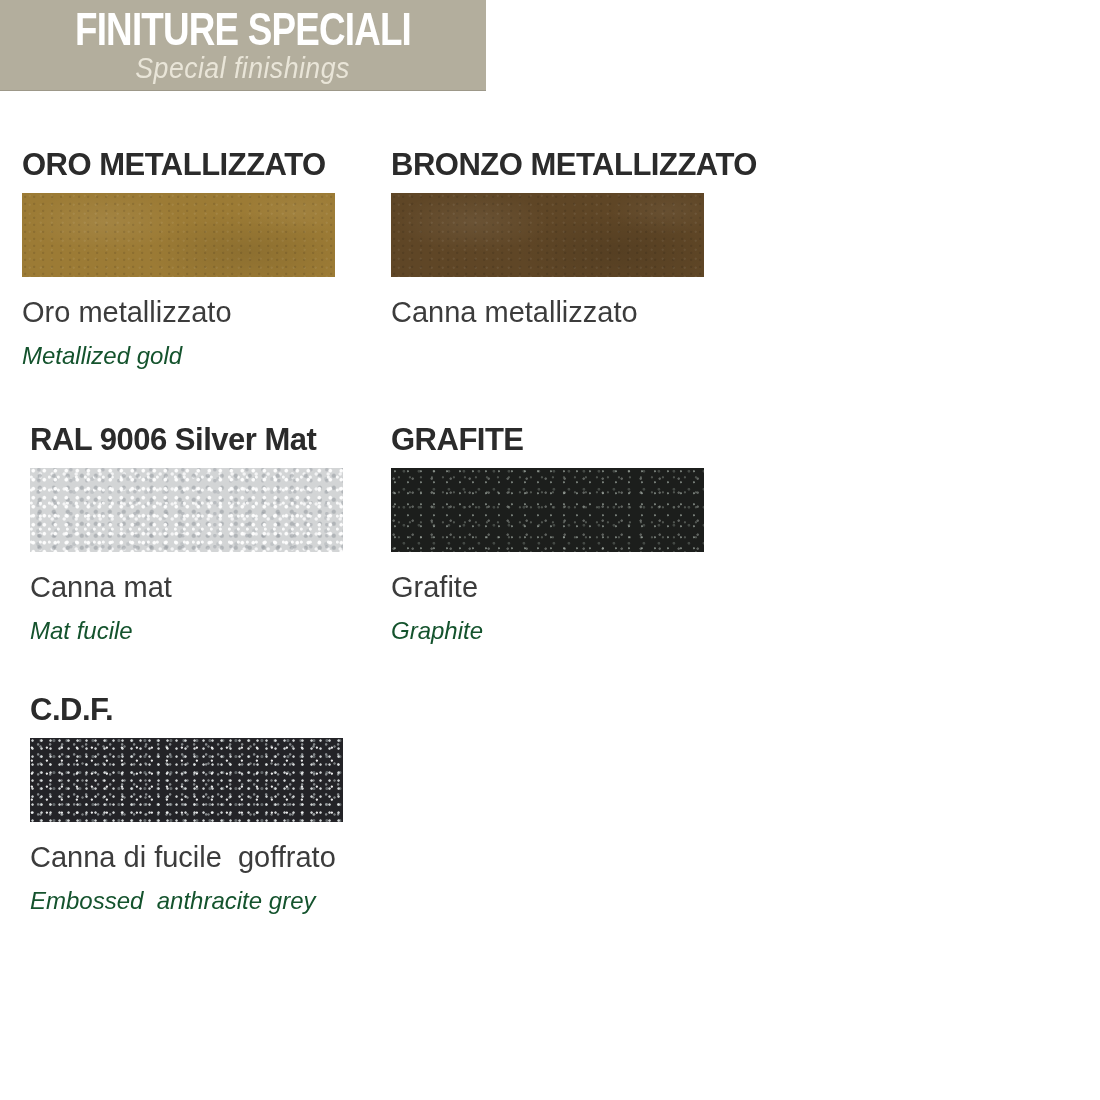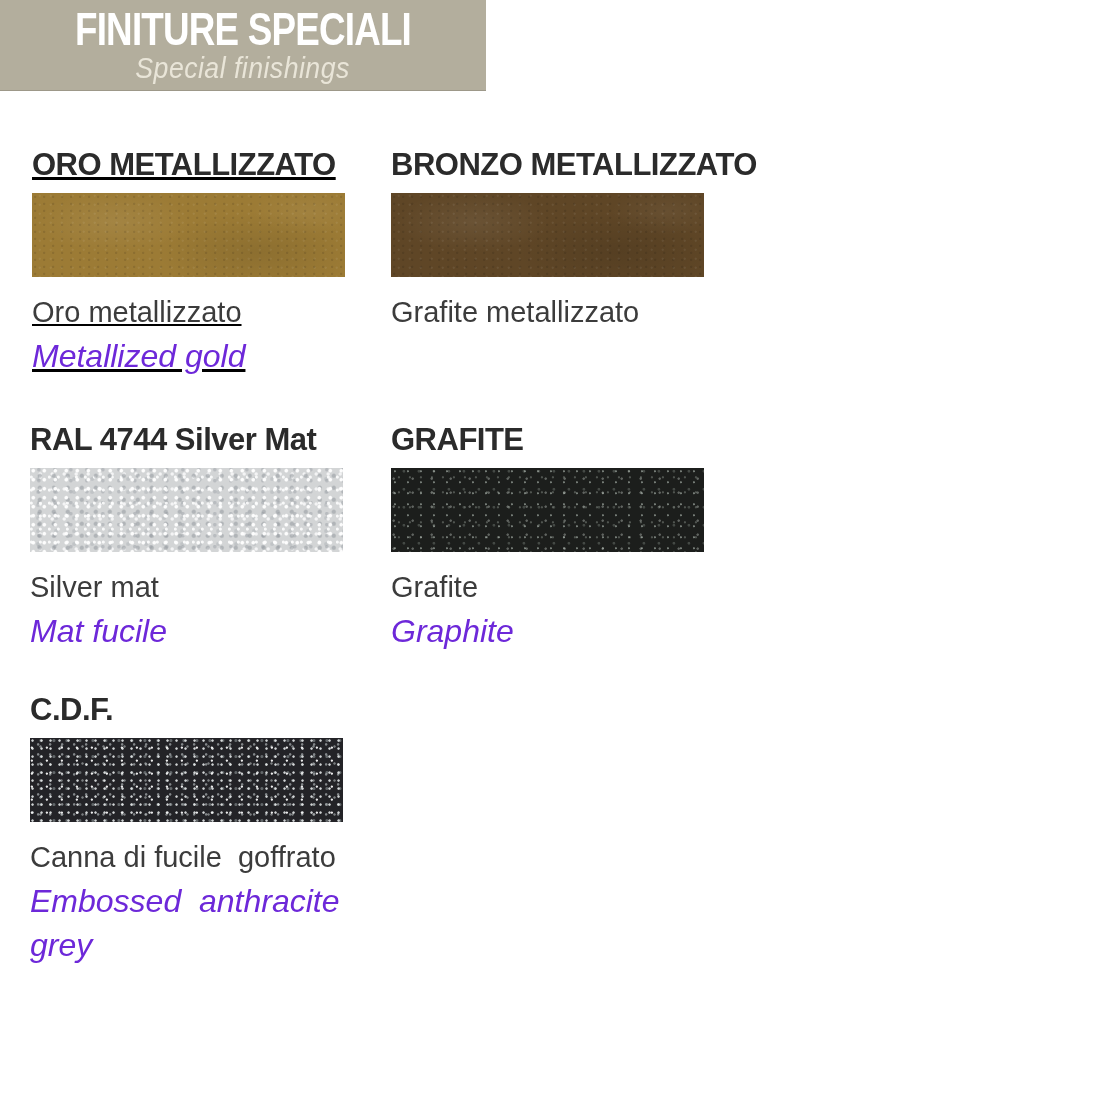--- a/index.html
+++ b/index.html
@@ -62,29 +62,29 @@
     height: 84px;
   }
   .card-label-it {
     margin-top: 13px;
     font-size: 29px;
     line-height: 44px;
     color: #3c3c3c;
     white-space: pre-wrap;
   }
   .card-label-en {
-    font-size: 32px;
+    font-size: 24px;
     line-height: 44px;
     font-style: italic;
-    color: #6d28d9;
+    color: #14532d;
     white-space: pre-wrap;
   }
 
   
-  .pos-oro     { left: 32px;  top: 146px; text-decoration: underline; }
+  .pos-oro     { left: 22px;  top: 146px; }
   .pos-bronzo  { left: 391px; top: 146px; }
   .pos-silver  { left: 30px;  top: 421px; }
   .pos-grafite { left: 391px; top: 421px; }
   .pos-cdf     { left: 30px;  top: 691px; }
 
   
   .tex-metallic {
     background-image:
       radial-gradient(110px 44px at 26% 34%, rgba(255,255,255,0.07), transparent 70%),
       radial-gradient(140px 56px at 72% 70%, rgba(0,0,0,0.10), transparent 72%),
@@ -134,27 +134,27 @@
   <div class="card pos-oro">
     <div class="card-heading">ORO METALLIZZATO</div>
     <div class="swatch tex-metallic" style="background-color: rgb(156, 123, 53);"></div>
     <div class="card-label-it">Oro metallizzato</div>
     <div class="card-label-en">Metallized gold</div>
   </div>
 
   <div class="card pos-bronzo">
     <div class="card-heading">BRONZO METALLIZZATO</div>
     <div class="swatch tex-metallic" style="background-color: rgb(95, 70, 38);"></div>
-    <div class="card-label-it">Grafite metallizzato</div>
+    <div class="card-label-it">Canna metallizzato</div>
   </div>
 
   <div class="card pos-silver">
-    <div class="card-heading">RAL 4744 Silver Mat</div>
+    <div class="card-heading">RAL 9006 Silver Mat</div>
     <div class="swatch tex-stucco" style="background-color: rgb(211, 213, 214);"></div>
-    <div class="card-label-it">Silver mat</div>
+    <div class="card-label-it">Canna mat</div>
     <div class="card-label-en">Mat fucile</div>
   </div>
 
   <div class="card pos-cdf">
     <div class="card-heading">C.D.F.</div>
     <div class="swatch tex-speckle-bright" style="background-color: rgb(35, 35, 39);"></div>
     <div class="card-label-it">Canna di fucile  goffrato</div>
     <div class="card-label-en">Embossed  anthracite grey</div>
   </div>
 

